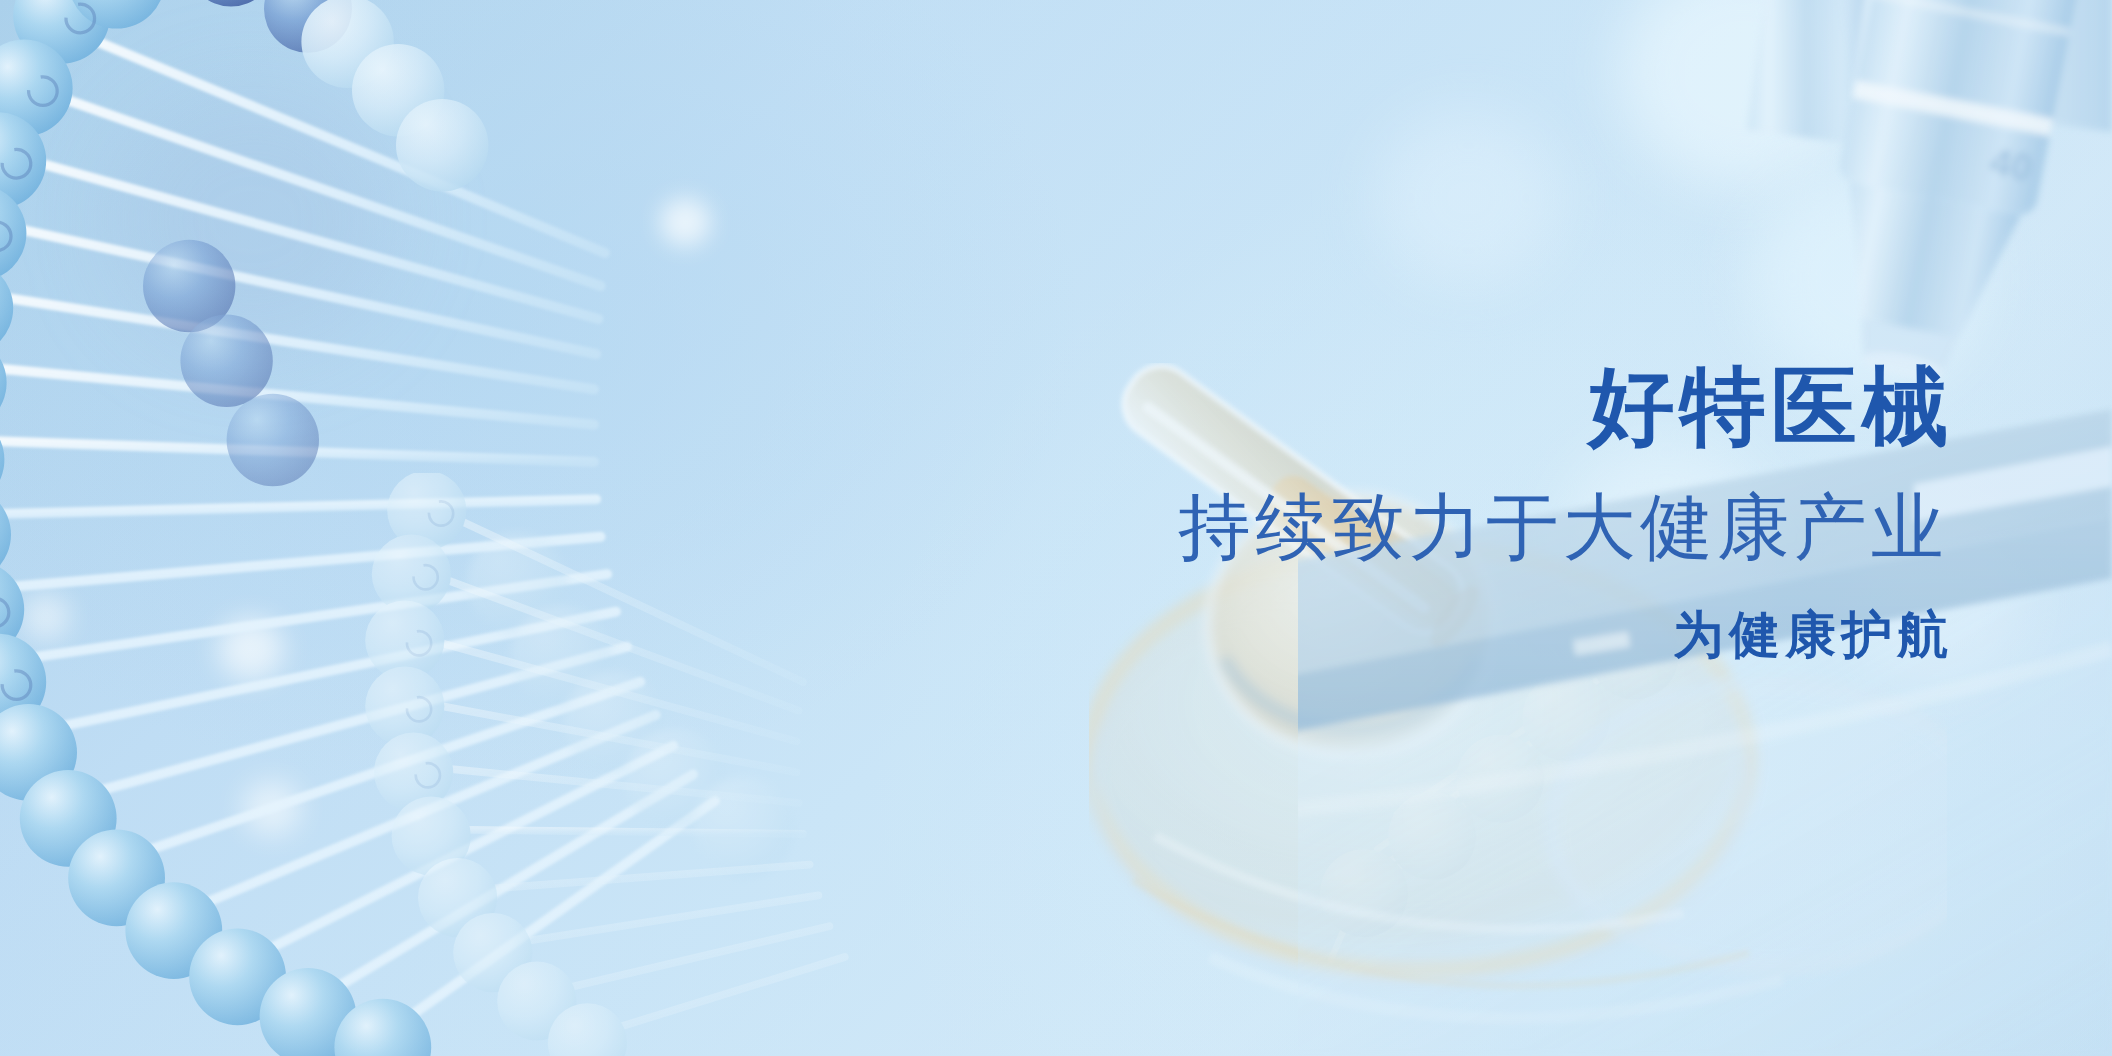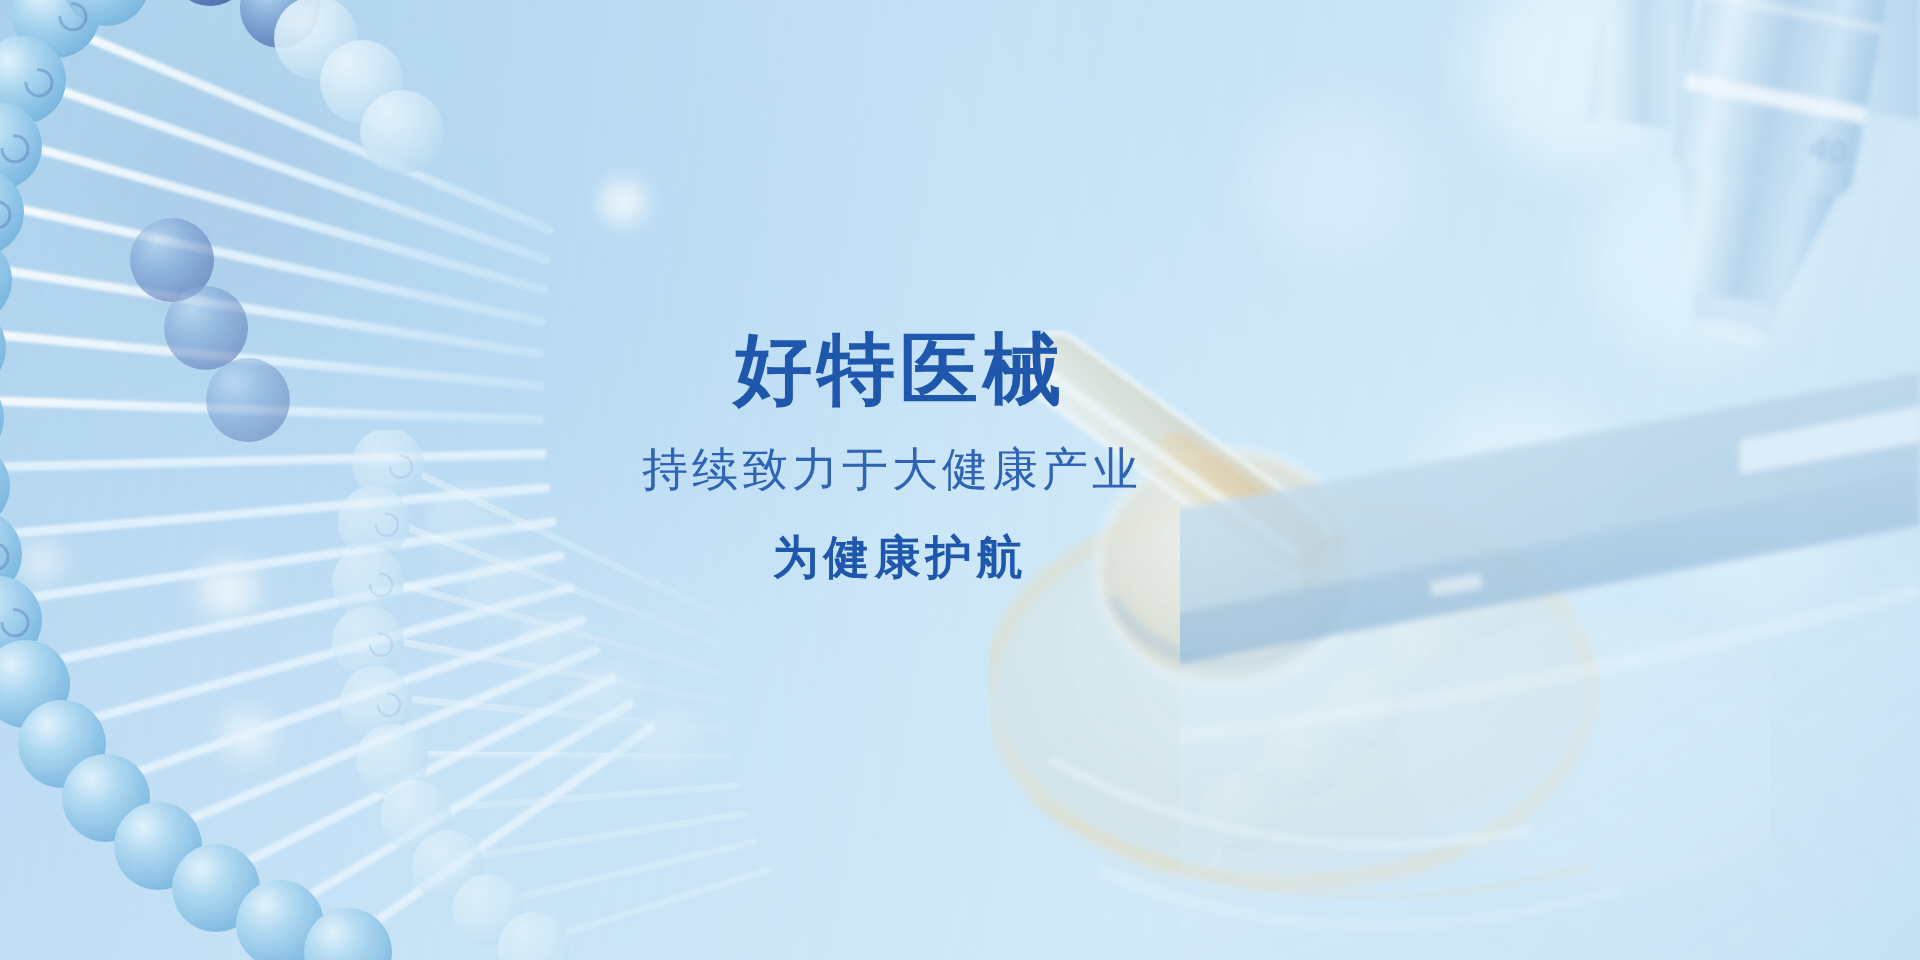--- a/index.html
+++ b/index.html
@@ -31,33 +31,33 @@
   
   .glassware{position:absolute;left:990px;top:330px;width:780px;height:640px;pointer-events:none;}
   .glassware svg{width:100%;height:100%;display:block;}
 
   
   .bench{position:absolute;right:0;bottom:0;width:740px;height:640px;pointer-events:none;}
   .bench svg{width:100%;height:100%;display:block;}
 
   
   .copy{
-    position:absolute;left:12px;top:330px;width:1776px;
-    text-align:center;z-index:40;
+    position:absolute;left:0;top:330px;width:1776px;
+    text-align:right;z-index:40;
   }
   .title{
     font-size:78px;line-height:1;font-weight:bold;
     color:#1f57ad;letter-spacing:5px;
     margin:0 0 38px 0;
     white-space:nowrap;
   }
   .subtitle{
-    font-size:46px;line-height:1;font-weight:400;
+    font-size:66px;line-height:1;font-weight:400;
     color:#2f63b4;letter-spacing:4px;
-    margin:0 16px 42px 0;
+    margin:0 5px 42px 0;
     white-space:nowrap;
   }
   .tagline{
     font-size:46px;line-height:1;font-weight:bold;
     color:#1f57ad;letter-spacing:5px;
     margin:0;
     white-space:nowrap;
   }
 
   

